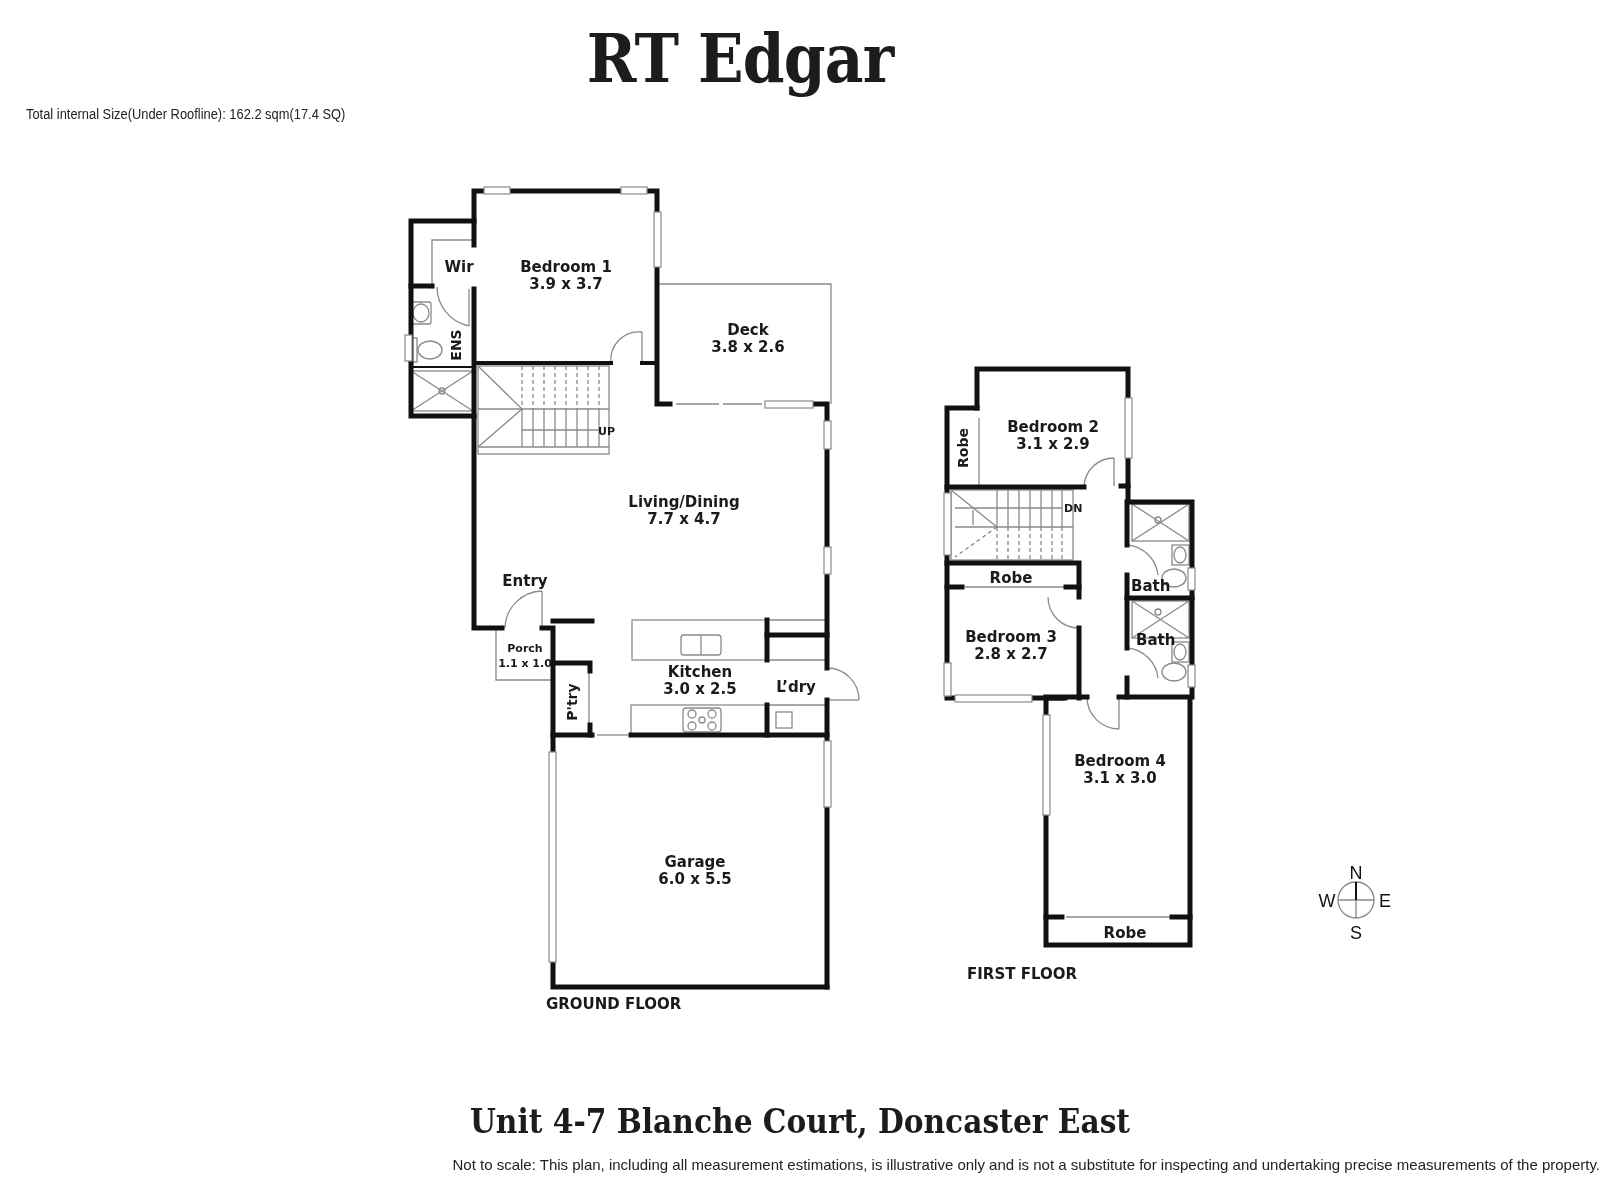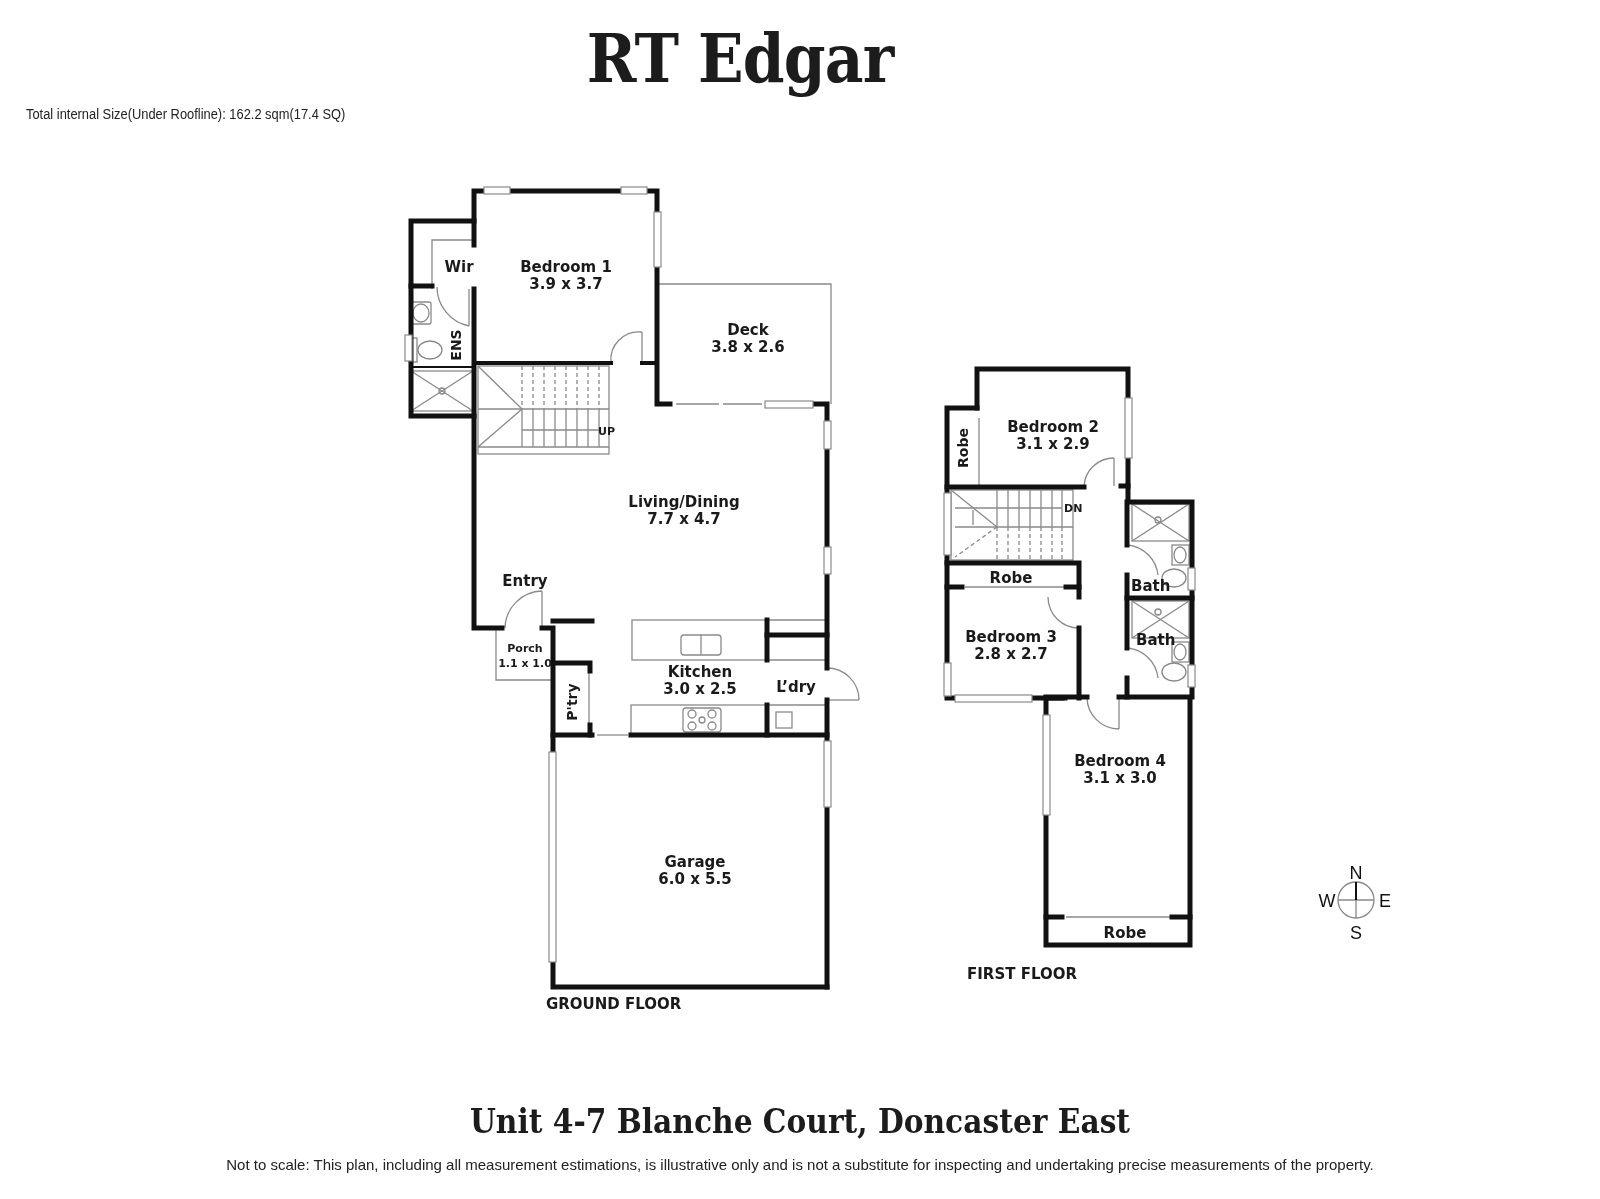--- a/index.html
+++ b/index.html
@@ -1,20 +1,20 @@
 <!DOCTYPE html>
 <html><head>
 <meta charset="utf-8">
 <style>
   html, body { margin:0; padding:0; background:#ffffff; }
   body { width:1600px; height:1199px; position:relative; overflow:hidden; font-family:"DejaVu Sans", sans-serif; color:#1a1a1a; }
   .brand { position:absolute; left:0; width:1480px; top:18px; text-align:center; font-family:"DejaVu Serif", serif; font-weight:bold; font-size:68px; letter-spacing:-1px; color:#1c1c1c; transform:scaleX(0.88); transform-origin:740px 0; }
   .size-note { position:absolute; left:26px; top:106px; font-family:"Liberation Sans", sans-serif; font-size:14px; color:#222; transform:scaleX(0.92); transform-origin:0 0; }
   .address { position:absolute; left:0; width:1600px; top:1102px; text-align:center; font-family:"DejaVu Serif", serif; font-weight:bold; font-size:33px; color:#1c1c1c; transform:scaleX(0.9); transform-origin:800px 0; }
-  .disclaimer { position:absolute; left:0; width:1600px; top:1156px; text-align:center; font-family:"Liberation Sans", sans-serif; font-size:15px; color:#222; }
+  .disclaimer { position:absolute; left:0; width:1600px; top:1156px; text-align:right; font-family:"Liberation Sans", sans-serif; font-size:15px; color:#222; }
   svg.plan { position:absolute; left:0; top:0; }
   .lbl { font-family:"DejaVu Sans", sans-serif; font-weight:bold; fill:#1a1a1a; }
   .dim { font-family:"DejaVu Sans", sans-serif; font-weight:bold; fill:#1a1a1a; }
   .floor-lbl { font-family:"DejaVu Sans", sans-serif; font-weight:bold; fill:#1a1a1a; }
 </style>
 </head>
 <body>
 
 <div class="brand">RT Edgar</div>
 <div class="size-note">Total internal Size(Under Roofline): 162.2 sqm(17.4 SQ)</div>

